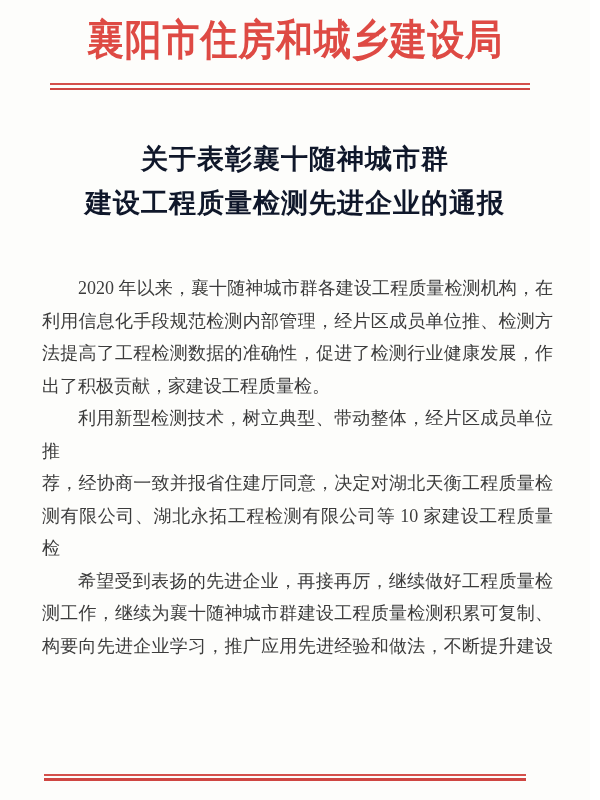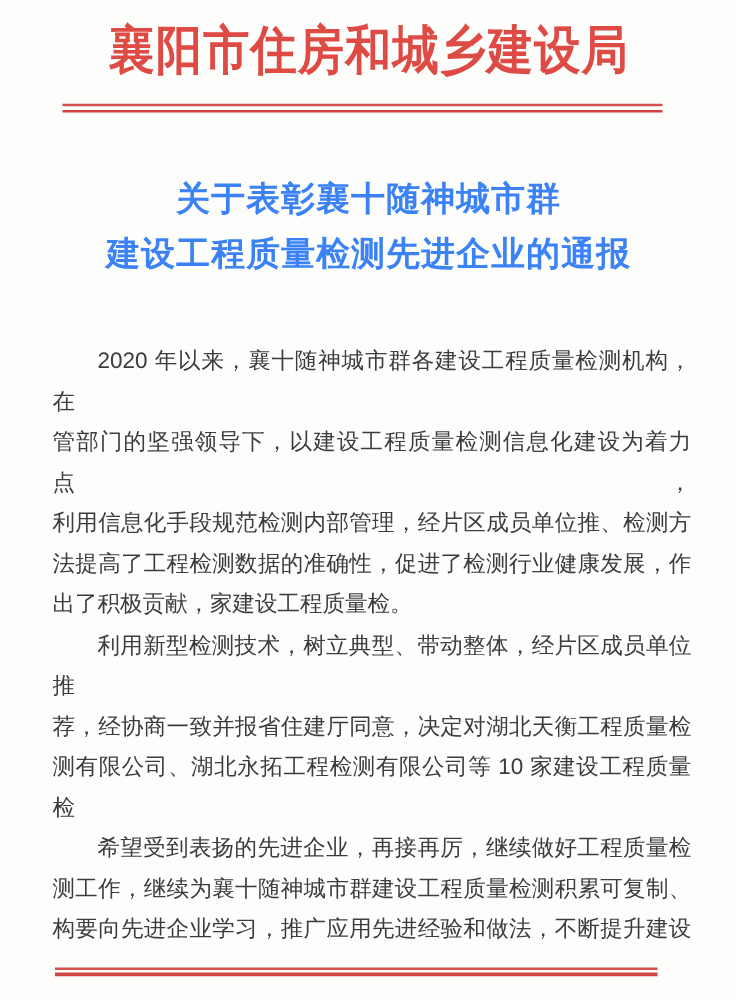--- a/index.html
+++ b/index.html
@@ -6,21 +6,21 @@
     margin: 0;
     padding: 0;
     background: #ffffff;
   }
   .page {
     position: relative;
     width: 590px;
     height: 800px;
     background: #fdfdfb;
     overflow: hidden;
-    font-family: Liberation Sans, sans-serif;
+    font-family: Liberation Serif, serif;
   }
   .agency {
     position: absolute;
     top: 14px;
     left: 0;
     width: 100%;
     text-align: center;
     font-size: 42px;
     line-height: 52px;
     font-weight: bold;
@@ -51,21 +51,21 @@
   }
   .doc-title {
     position: absolute;
     top: 137px;
     left: 0;
     width: 100%;
     text-align: center;
     font-size: 27px;
     line-height: 44px;
     font-weight: bold;
-    color: #3b82f6;
+    color: #0f172a;
     letter-spacing: 1px;
   }
   .doc-body {
     position: absolute;
     top: 272px;
     left: 42px;
     width: 511px;
     font-size: 18px;
     line-height: 32.5px;
     color: #3c3c3c;
@@ -91,21 +91,20 @@
 
   <div class="double-rule rule-top"></div>
 
   <div class="doc-title">
     <div>关于表彰襄十随神城市群</div>
     <div>建设工程质量检测先进企业的通报</div>
   </div>
 
   <div class="doc-body">
     <div class="ln fill indent">2020 年以来，襄十随神城市群各建设工程质量检测机构，在</div>
-    <div class="ln fill">管部门的坚强领导下，以建设工程质量检测信息化建设为着力点，</div>
     <div class="ln fill">利用信息化手段规范检测内部管理，经片区成员单位推、检测方</div>
     <div class="ln fill">法提高了工程检测数据的准确性，促进了检测行业健康发展，作</div>
     <div class="ln">出了积极贡献，家建设工程质量检。</div>
     <div class="ln fill indent">利用新型检测技术，树立典型、带动整体，经片区成员单位推</div>
     <div class="ln fill">荐，经协商一致并报省住建厅同意，决定对湖北天衡工程质量检</div>
     <div class="ln fill">测有限公司、湖北永拓工程检测有限公司等 10 家建设工程质量检</div>
     <div class="ln fill indent">希望受到表扬的先进企业，再接再厉，继续做好工程质量检</div>
     <div class="ln fill">测工作，继续为襄十随神城市群建设工程质量检测积累可复制、</div>
     <div class="ln fill">构要向先进企业学习，推广应用先进经验和做法，不断提升建设</div>
   </div>

